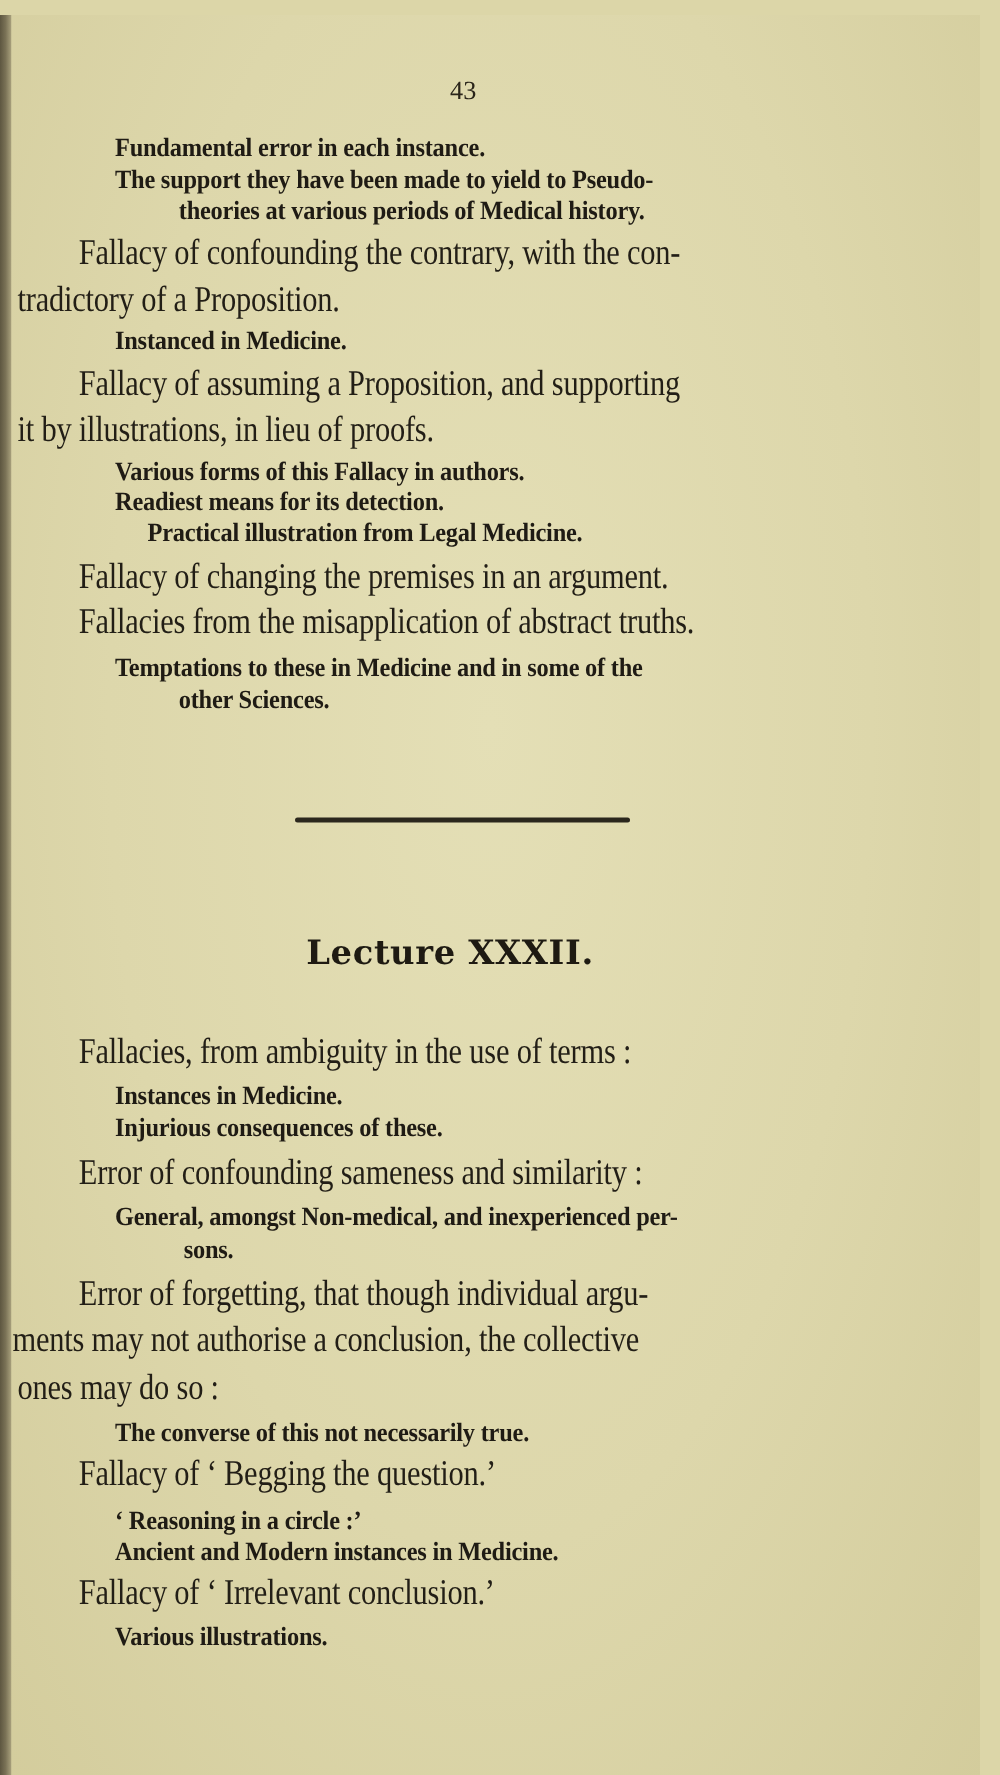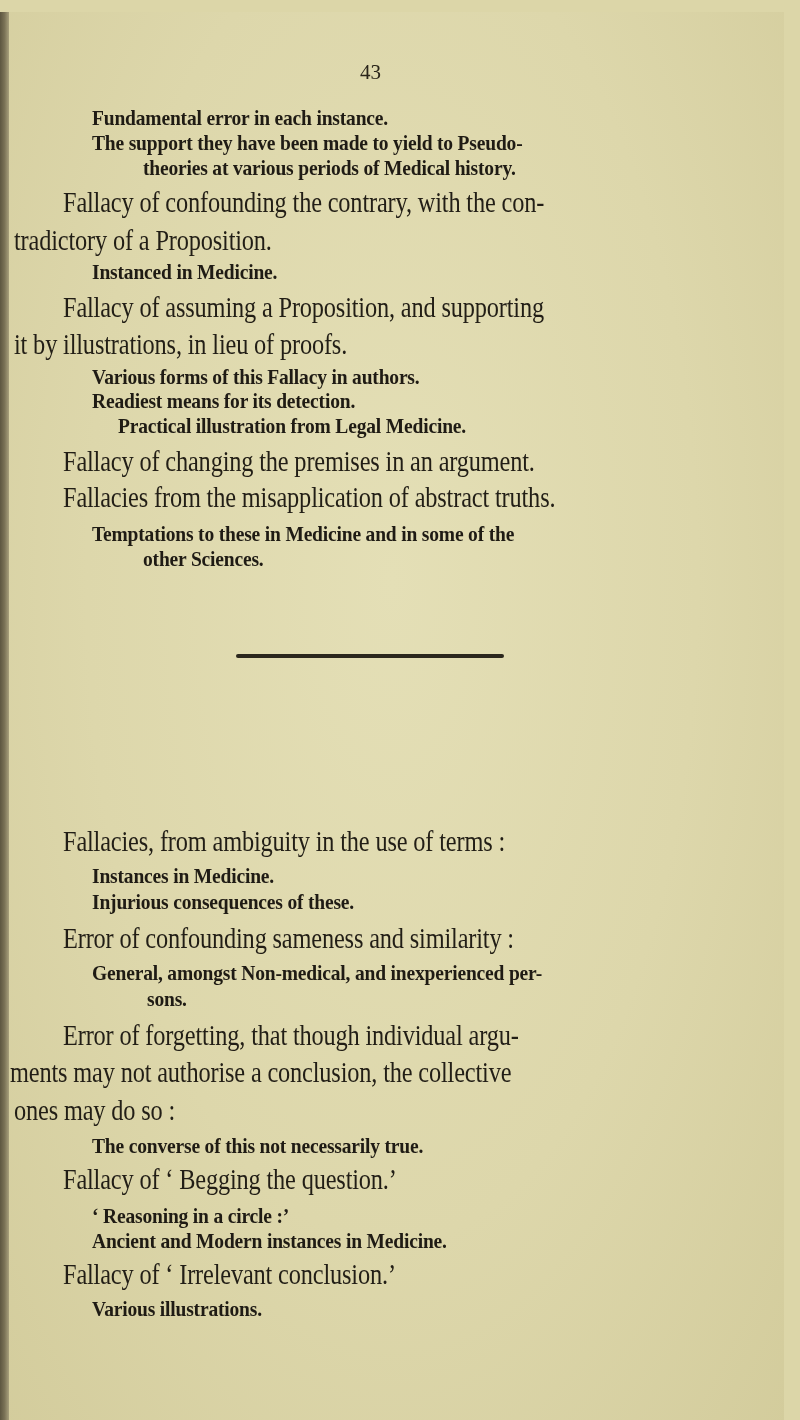--- a/index.html
+++ b/index.html
@@ -96,20 +96,21 @@
   <div class="line sub" style="left:118px; top:404px; transform:scaleX(0.93);">Practical illustration from Legal Medicine.</div>
 
   <div class="line main" style="left:63px; top:435px; transform:scaleX(0.84);">Fallacy of changing the premises in an argument.</div>
   <div class="line main" style="left:63px; top:471px; transform:scaleX(0.84);">Fallacies from the misapplication of abstract truths.</div>
 
   <div class="line sub" style="left:92px; top:512px; transform:scaleX(0.93);">Temptations to these in Medicine and in some of the</div>
   <div class="line sub" style="left:143px; top:537px; transform:scaleX(0.93);">other Sciences.</div>
 
   <div class="rule"></div>
 
+  <div class="line lecture">Lecture XXXII.</div>
 
   <div class="line main" style="left:63px; top:815px; transform:scaleX(0.84);">Fallacies, from ambiguity in the use of terms :</div>
   <div class="line sub" style="left:92px; top:854px; transform:scaleX(0.93);">Instances in Medicine.</div>
   <div class="line sub" style="left:92px; top:880px; transform:scaleX(0.93);">Injurious consequences of these.</div>
 
   <div class="line main" style="left:63px; top:912px; transform:scaleX(0.84);">Error of confounding sameness and similarity :</div>
 
   <div class="line sub" style="left:92px; top:951px; transform:scaleX(0.93);">General, amongst Non-medical, and inexperienced per-</div>
   <div class="line sub" style="left:147px; top:977px; transform:scaleX(0.93);">sons.</div>
 

